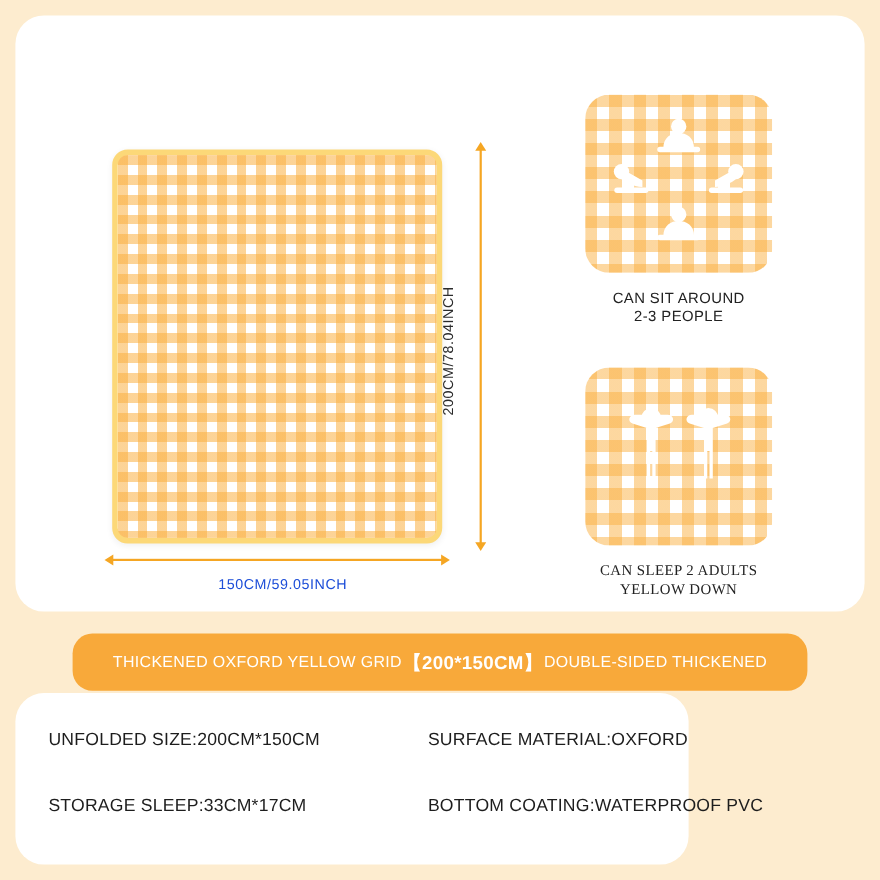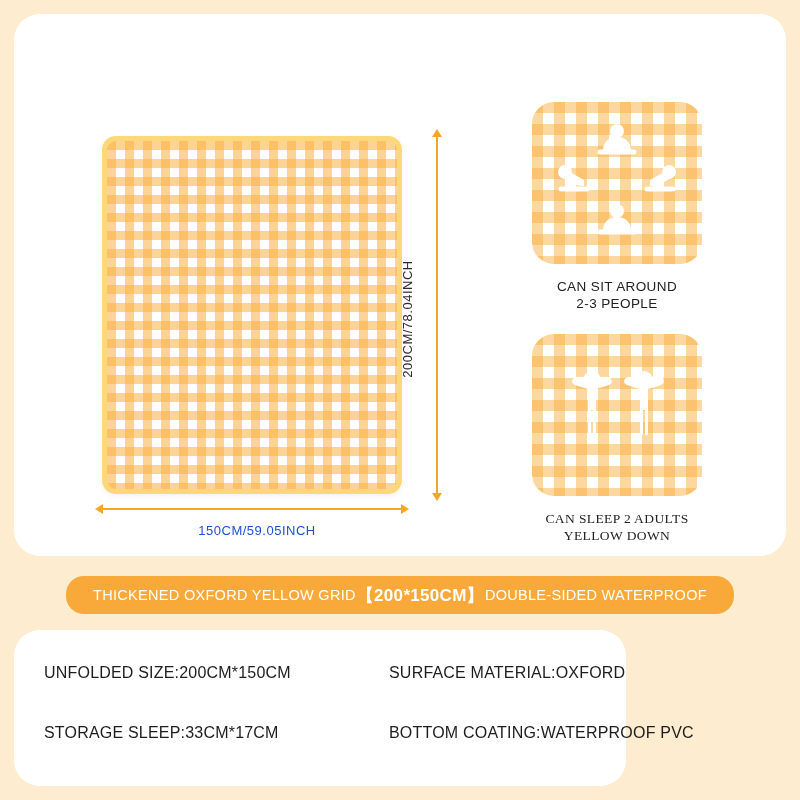--- a/index.html
+++ b/index.html
@@ -122,21 +122,21 @@
     color: #1d4ed8;
     letter-spacing: .5px;
   }
 
   
   .feature {
     position: absolute;
     width: 180px;
     text-align: center;
   }
-  .feature.one { left: 513px; top: 88px; }
+  .feature.one { left: 513px; top: 72px; }
   .feature.two { left: 513px; top: 320px; font-family: Liberation Serif, serif; }
 
   .tile {
     width: 170px;
     height: 162px;
     margin: 0 auto;
     border-radius: 22px;
     box-sizing: border-box;
     background-color: #ffffff;
     background-image:
@@ -158,21 +158,21 @@
     line-height: 17px;
     letter-spacing: .4px;
   }
 
   
   .banner {
     position: absolute;
     left: 66px;
     top: 576px;
     width: 668px;
-    height: 38px;
+    height: 52px;
     background: #f8a93a;
     border-radius: 18px;
     display: flex;
     align-items: center;
     justify-content: center;
     color: #ffffff;
     font-size: 14.5px;
     letter-spacing: .3px;
     white-space: nowrap;
   }
@@ -282,21 +282,21 @@
       <div class="feature-caption">
         <div>CAN SLEEP 2 ADULTS</div>
         <div>YELLOW DOWN</div>
       </div>
     </div>
   </div>
 
   <div class="banner">
     <span>THICKENED OXFORD YELLOW GRID</span>
     <span class="big">【200*150CM】</span>
-    <span>DOUBLE-SIDED WATERPROOF</span>
+    <span>DOUBLE-SIDED THICKENED</span>
   </div>
 
   <div class="spec-card">
     <div class="spec-grid">
       <div class="spec-item">UNFOLDED SIZE:200CM*150CM</div>
       <div class="spec-item">SURFACE MATERIAL:OXFORD</div>
       <div class="spec-item">STORAGE SLEEP:33CM*17CM</div>
       <div class="spec-item">BOTTOM COATING:WATERPROOF PVC</div>
     </div>
   </div>

